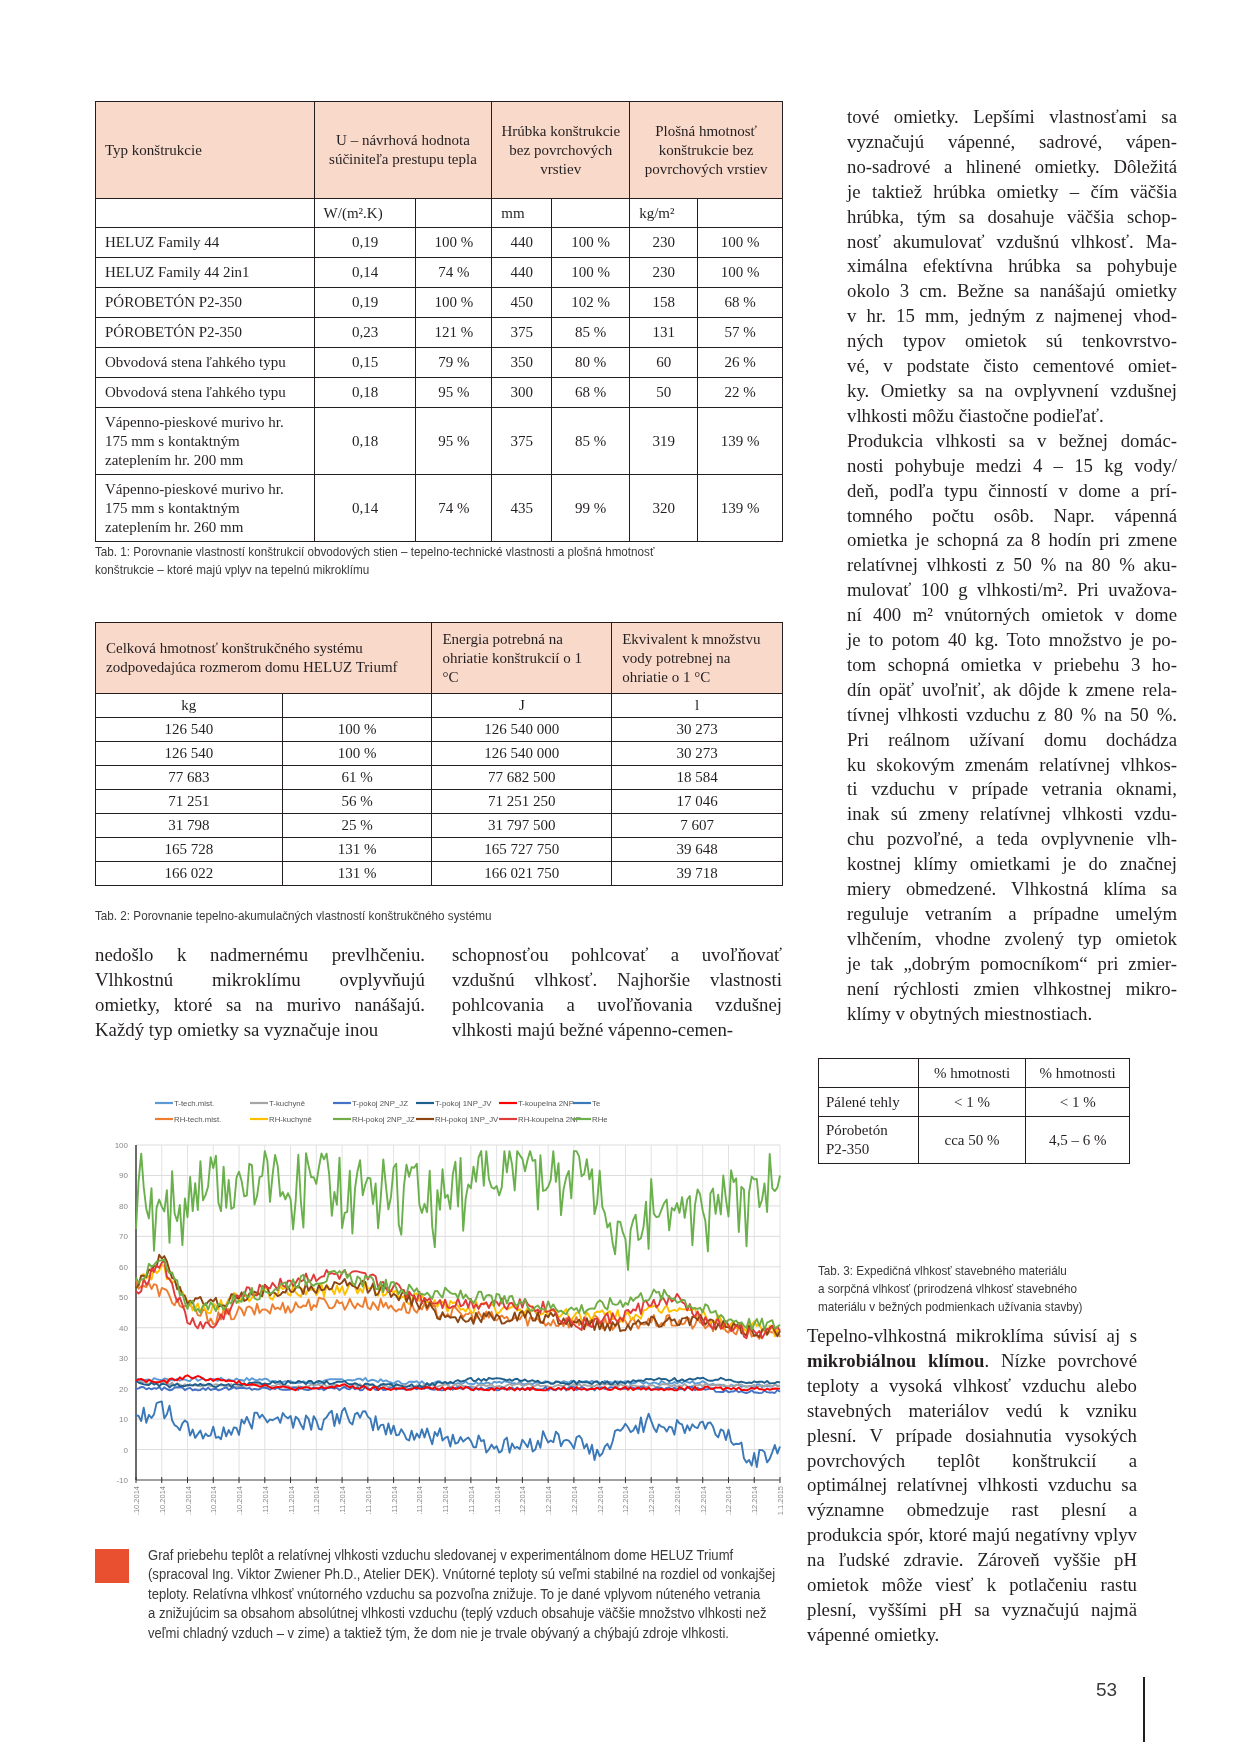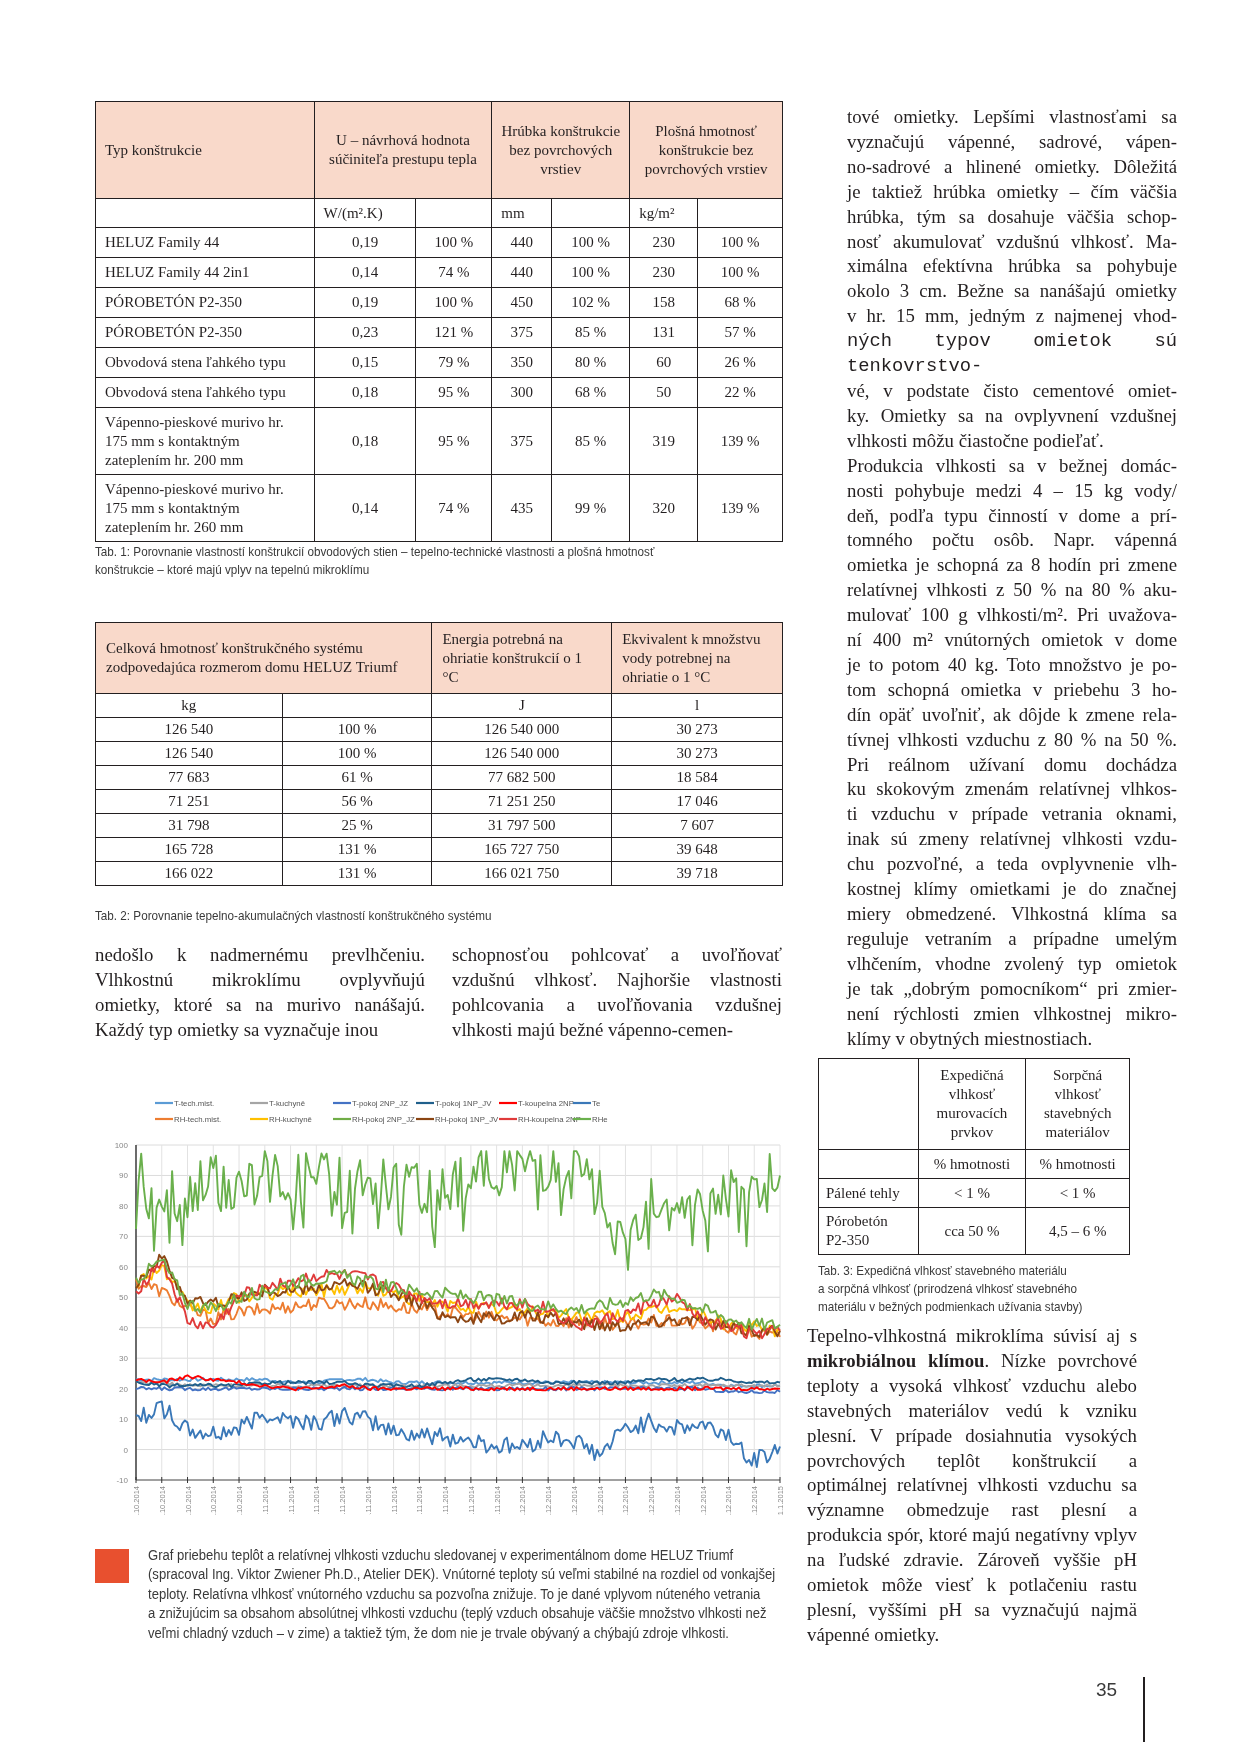--- a/index.html
+++ b/index.html
@@ -238,21 +238,21 @@
 <div class="body-text abs" id="right-col" style="left:807px; top:105px; width:330px;margin-left:40px;">
     <div style="text-align-last: justify;">tové omietky. Lepšími vlastnosťami sa</div>
     <div style="text-align-last: justify;">vyznačujú vápenné, sadrové, vápen-</div>
     <div style="text-align-last: justify;">no-sadrové a hlinené omietky. Dôležitá</div>
     <div style="text-align-last: justify;">je taktiež hrúbka omietky – čím väčšia</div>
     <div style="text-align-last: justify;">hrúbka, tým sa dosahuje väčšia schop-</div>
     <div style="text-align-last: justify;">nosť akumulovať vzdušnú vlhkosť. Ma-</div>
     <div style="text-align-last: justify;">ximálna efektívna hrúbka sa pohybuje</div>
     <div style="text-align-last: justify;">okolo 3 cm. Bežne sa nanášajú omietky</div>
     <div style="text-align-last: justify;">v hr. 15 mm, jedným z najmenej vhod-</div>
-    <div style="text-align-last: justify; font-family: Liberation Mono, monospace;">ných typov omietok sú tenkovrstvo-</div>
+    <div style="text-align-last: justify;">ných typov omietok sú tenkovrstvo-</div>
     <div style="text-align-last: justify;">vé, v podstate čisto cementové omiet-</div>
     <div style="text-align-last: justify;">ky. Omietky sa na ovplyvnení vzdušnej</div>
     <div style="text-align-last: left;">vlhkosti môžu čiastočne podieľať.</div>
     <div style="text-align-last: justify;">Produkcia vlhkosti sa v bežnej domác-</div>
     <div style="text-align-last: justify;">nosti pohybuje medzi 4 – 15 kg vody/</div>
     <div style="text-align-last: justify;">deň, podľa typu činností v dome a prí-</div>
     <div style="text-align-last: justify;">tomného počtu osôb. Napr. vápenná</div>
     <div style="text-align-last: justify;">omietka je schopná za 8 hodín pri zmene</div>
     <div style="text-align-last: justify;">relatívnej vlhkosti z 50 % na 80 % aku-</div>
     <div style="text-align-last: justify;">mulovať 100 g vlhkosti/m². Pri uvažova-</div>
@@ -275,25 +275,20 @@
     <div style="text-align-last: left;">klímy v obytných miestnostiach.</div>
   </div>
 
 <table class="t abs" id="tab3">
   <colgroup>
       <col style="width:100px">
       <col style="width:108px">
       <col style="width:104px">
     </colgroup>
   <tbody>
-      <tr class="head">
-    <td></td>
-    <td class="c">Expedičná vlhkosť murovacích prvkov</td>
-    <td class="c">Sorpčná vlhkosť stavebných materiálov</td>
-  </tr>
   <tr>
     <td></td>
     <td class="c">% hmotnosti</td>
     <td class="c">% hmotnosti</td>
   </tr>
   <tr>
     <td>Pálené tehly</td>
     <td class="c">&lt; 1 %</td>
     <td class="c">&lt; 1 %</td>
   </tr>
@@ -462,14 +457,14 @@
 
 <div class="abs fig-square"></div>
 <div class="abs fig-caption">
   <div>Graf priebehu teplôt a relatívnej vlhkosti vzduchu sledovanej v experimentálnom dome HELUZ Triumf</div>
   <div>(spracoval Ing. Viktor Zwiener Ph.D., Atelier DEK). Vnútorné teploty sú veľmi stabilné na rozdiel od vonkajšej</div>
   <div>teploty. Relatívna vlhkosť vnútorného vzduchu sa pozvoľna znižuje. To je dané vplyvom núteného vetrania</div>
   <div>a znižujúcim sa obsahom absolútnej vlhkosti vzduchu (teplý vzduch obsahuje väčšie množstvo vlhkosti než</div>
   <div>veľmi chladný vzduch – v zime) a taktiež tým, že dom nie je trvale obývaný a chýbajú zdroje vlhkosti.</div>
 </div>
 
-<div class="abs page-num">35</div>
+<div class="abs page-num">53</div>
 <div class="abs page-rule"></div>
 
 </body></html>

